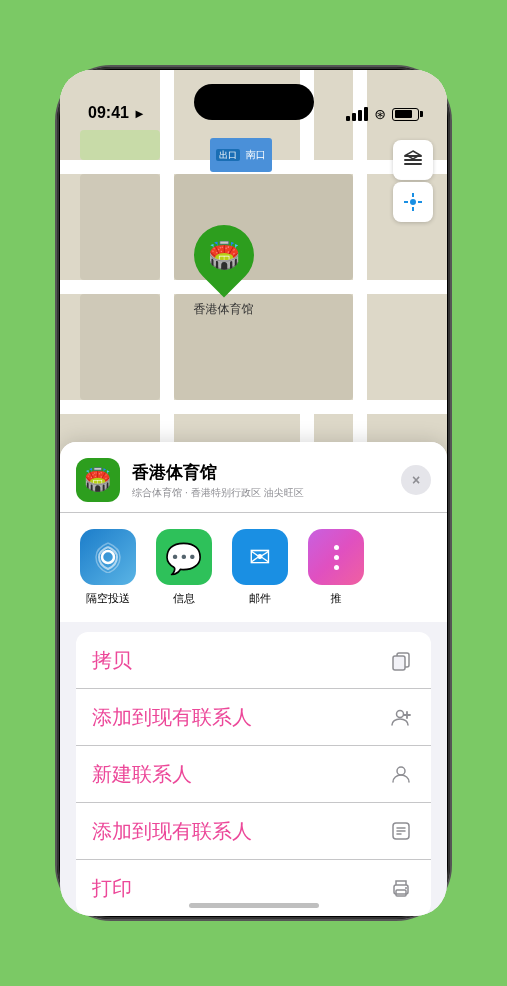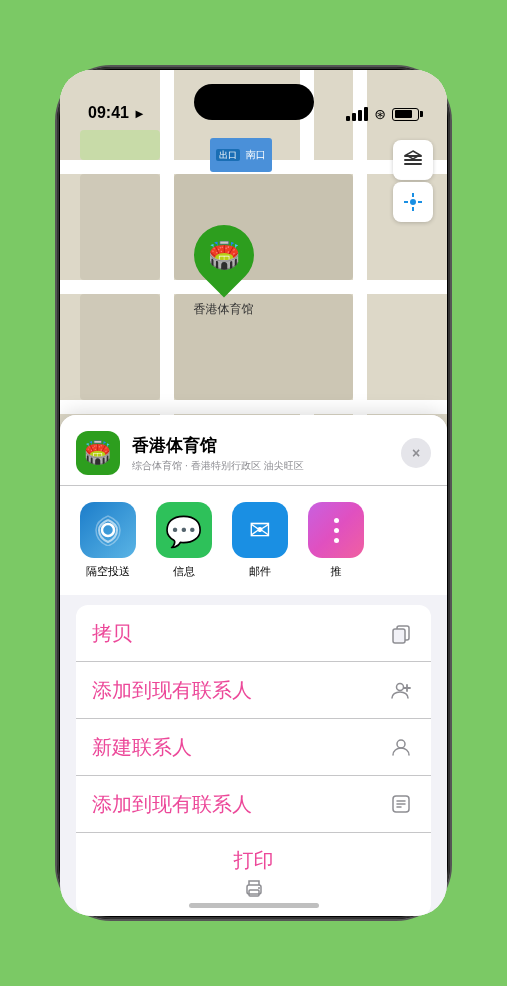--- a/index.html
+++ b/index.html
@@ -323,21 +323,20 @@
     .action-item {
       display: flex;
       align-items: center;
       padding: 14px 16px;
       border-bottom: 0.5px solid #c6c6c8;
       cursor: pointer;
     }
 
     .action-item:last-child {
       border-bottom: none;
-      flex-direction: column;
     }
 
     .action-text {
       flex: 1;
       font-size: 20px;
       color: #ec4899;
     }
 
     .action-icon {
       width: 28px;

